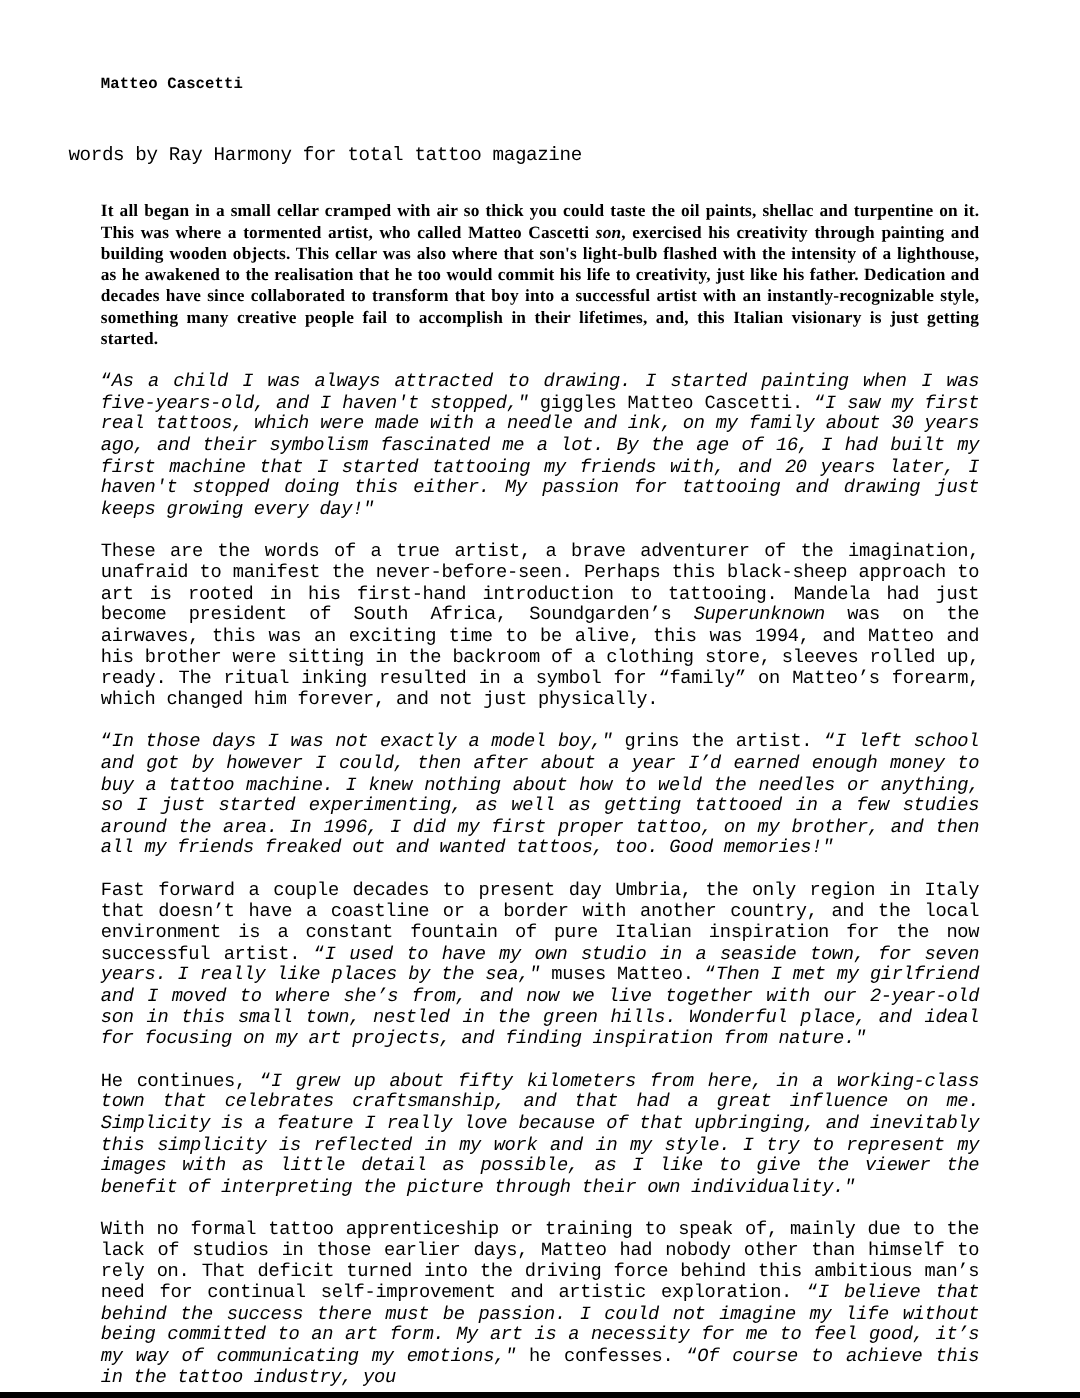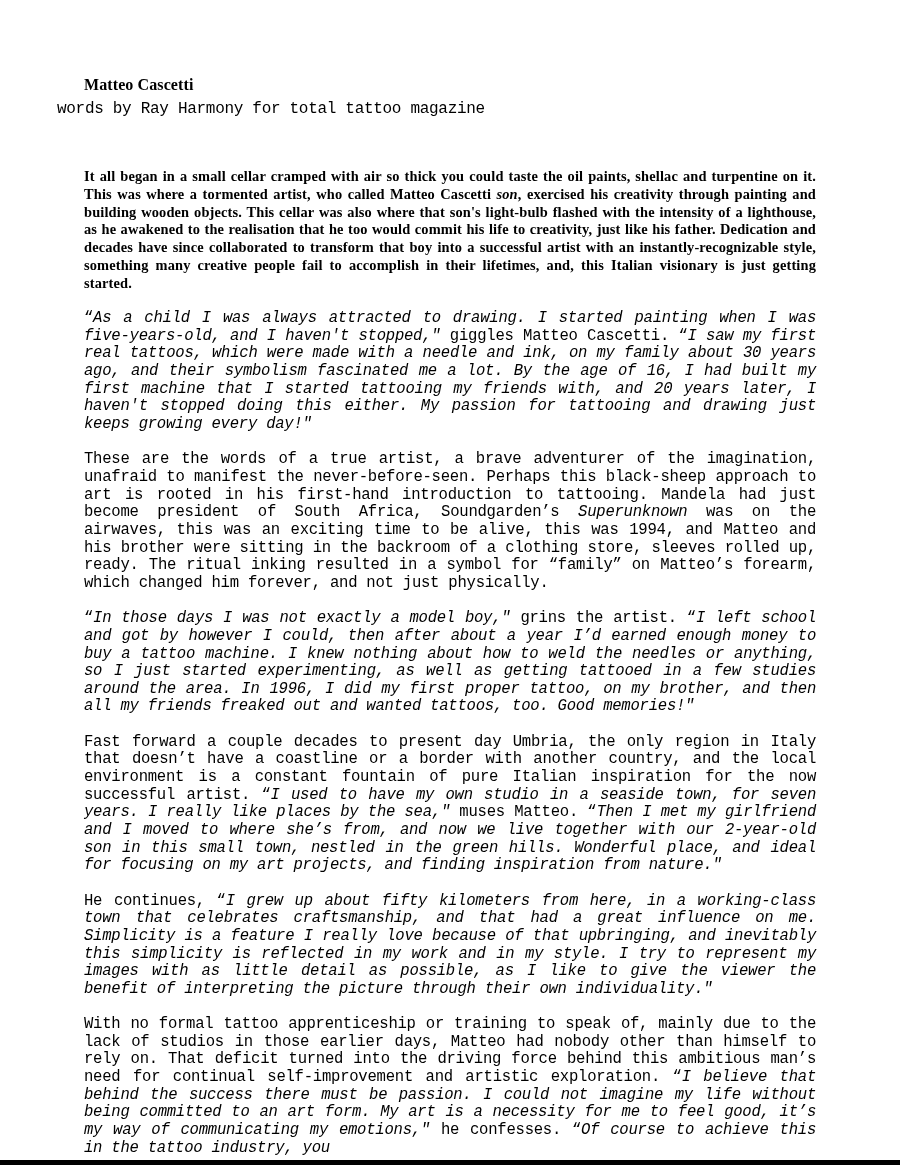--- a/index.html
+++ b/index.html
@@ -11,31 +11,31 @@
       width: 900px;
       height: 1165px;
       position: relative;
       overflow: hidden;
       color: #000000;
       font-family: "DejaVu Sans", sans-serif;
     }
     .page-title {
       position: absolute;
       left: 84px;
-      top: 76px;
-      font-family: Liberation Serif, serif;
+      top: 62px;
+      font-family: Liberation Mono, monospace;
       font-weight: bold;
-      font-size: 16px;
+      font-size: 13px;
       letter-spacing: 0.1px;
       margin: 0;
     }
     .byline {
       position: absolute;
       left: 57px;
-      top: 100px;
+      top: 120px;
       font-family: "Liberation Mono", monospace;
       font-size: 16px;
       letter-spacing: -0.3px;
       margin: 0;
       white-space: nowrap;
     }
     .article {
       position: absolute;
       left: 84px;
       top: 168px;

